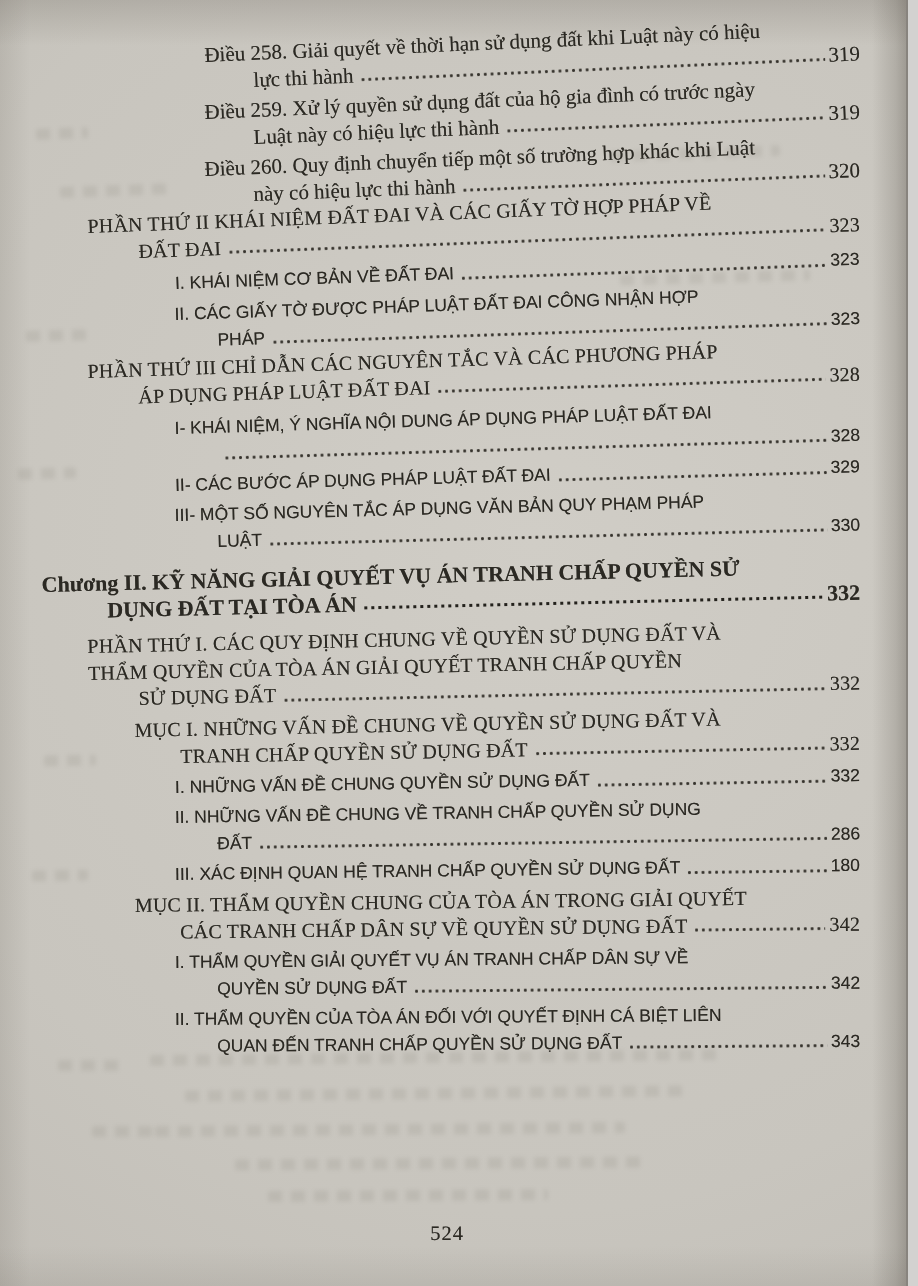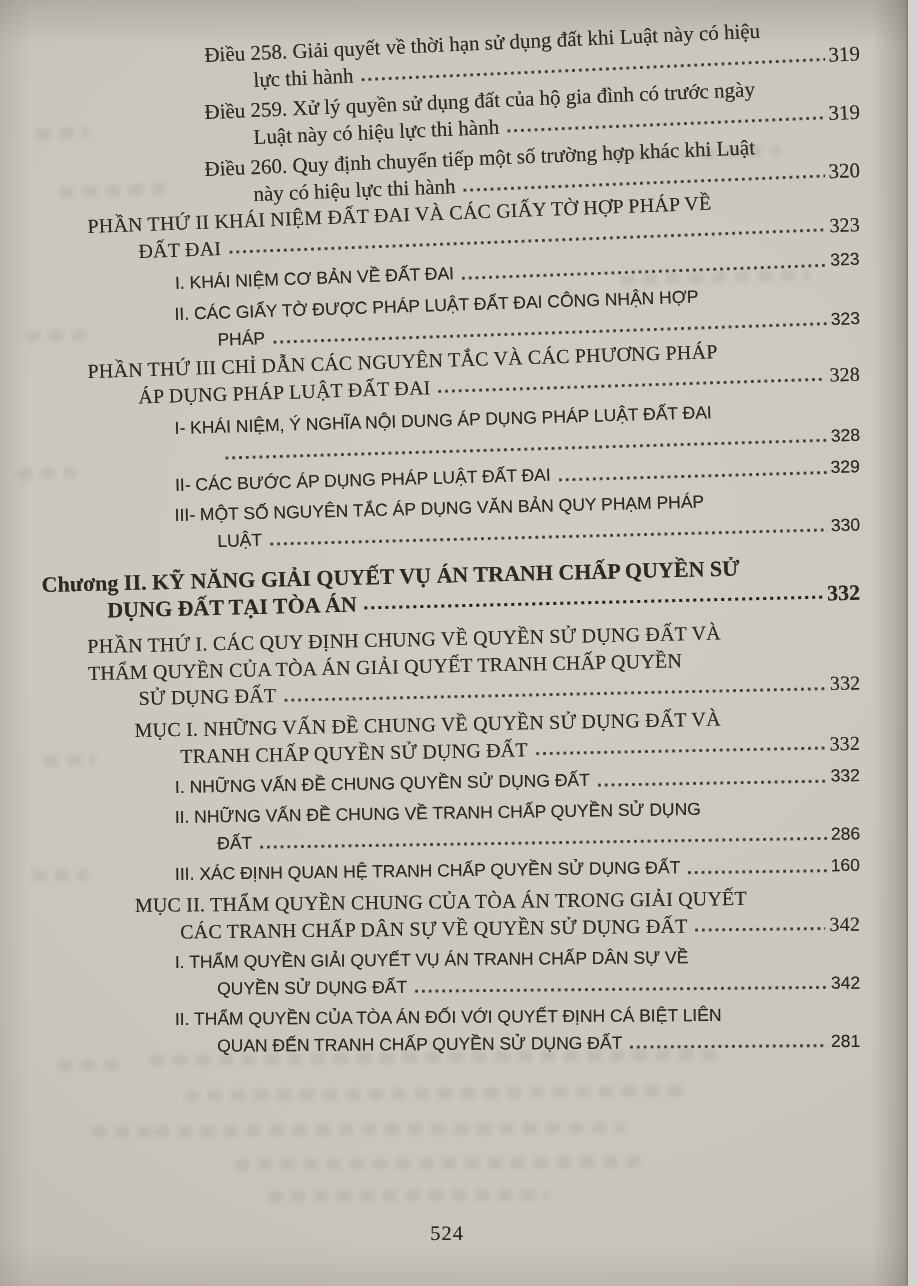--- a/index.html
+++ b/index.html
@@ -186,21 +186,21 @@
       <div class="lastline cont">
         <span class="txt">ĐẤT</span>
         <span class="dots"></span>
         <span class="pg">286</span>
       </div>
     </div>
     <div class="entry level-roman" style="transform: rotate(-0.77deg);">
       <div class="lastline">
         <span class="txt">III. XÁC ĐỊNH QUAN HỆ TRANH CHẤP QUYỀN SỬ DỤNG ĐẤT</span>
         <span class="dots"></span>
-        <span class="pg">160</span>
+        <span class="pg">180</span>
       </div>
     </div>
     <div class="entry level-muc" style="transform: rotate(-0.66deg);">
       <div class="line">MỤC II. THẨM QUYỀN CHUNG CỦA TÒA ÁN TRONG GIẢI QUYẾT</div>
       <div class="lastline cont">
         <span class="txt">CÁC TRANH CHẤP DÂN SỰ VỀ QUYỀN SỬ DỤNG ĐẤT</span>
         <span class="dots"></span>
         <span class="pg">342</span>
       </div>
     </div>
@@ -210,21 +210,21 @@
         <span class="txt">QUYỀN SỬ DỤNG ĐẤT</span>
         <span class="dots"></span>
         <span class="pg">342</span>
       </div>
     </div>
     <div class="entry level-roman" style="transform: rotate(-0.43deg);">
       <div class="line">II. THẨM QUYỀN CỦA TÒA ÁN ĐỐI VỚI QUYẾT ĐỊNH CÁ BIỆT LIÊN</div>
       <div class="lastline cont">
         <span class="txt">QUAN ĐẾN TRANH CHẤP QUYỀN SỬ DỤNG ĐẤT</span>
         <span class="dots"></span>
-        <span class="pg">281</span>
+        <span class="pg">343</span>
       </div>
     </div>
   </div>
 
 <div class="footer">524</div>
 
 <div class="right-curve"></div>
 <div class="right-strip"></div>
 
 </body></html>

